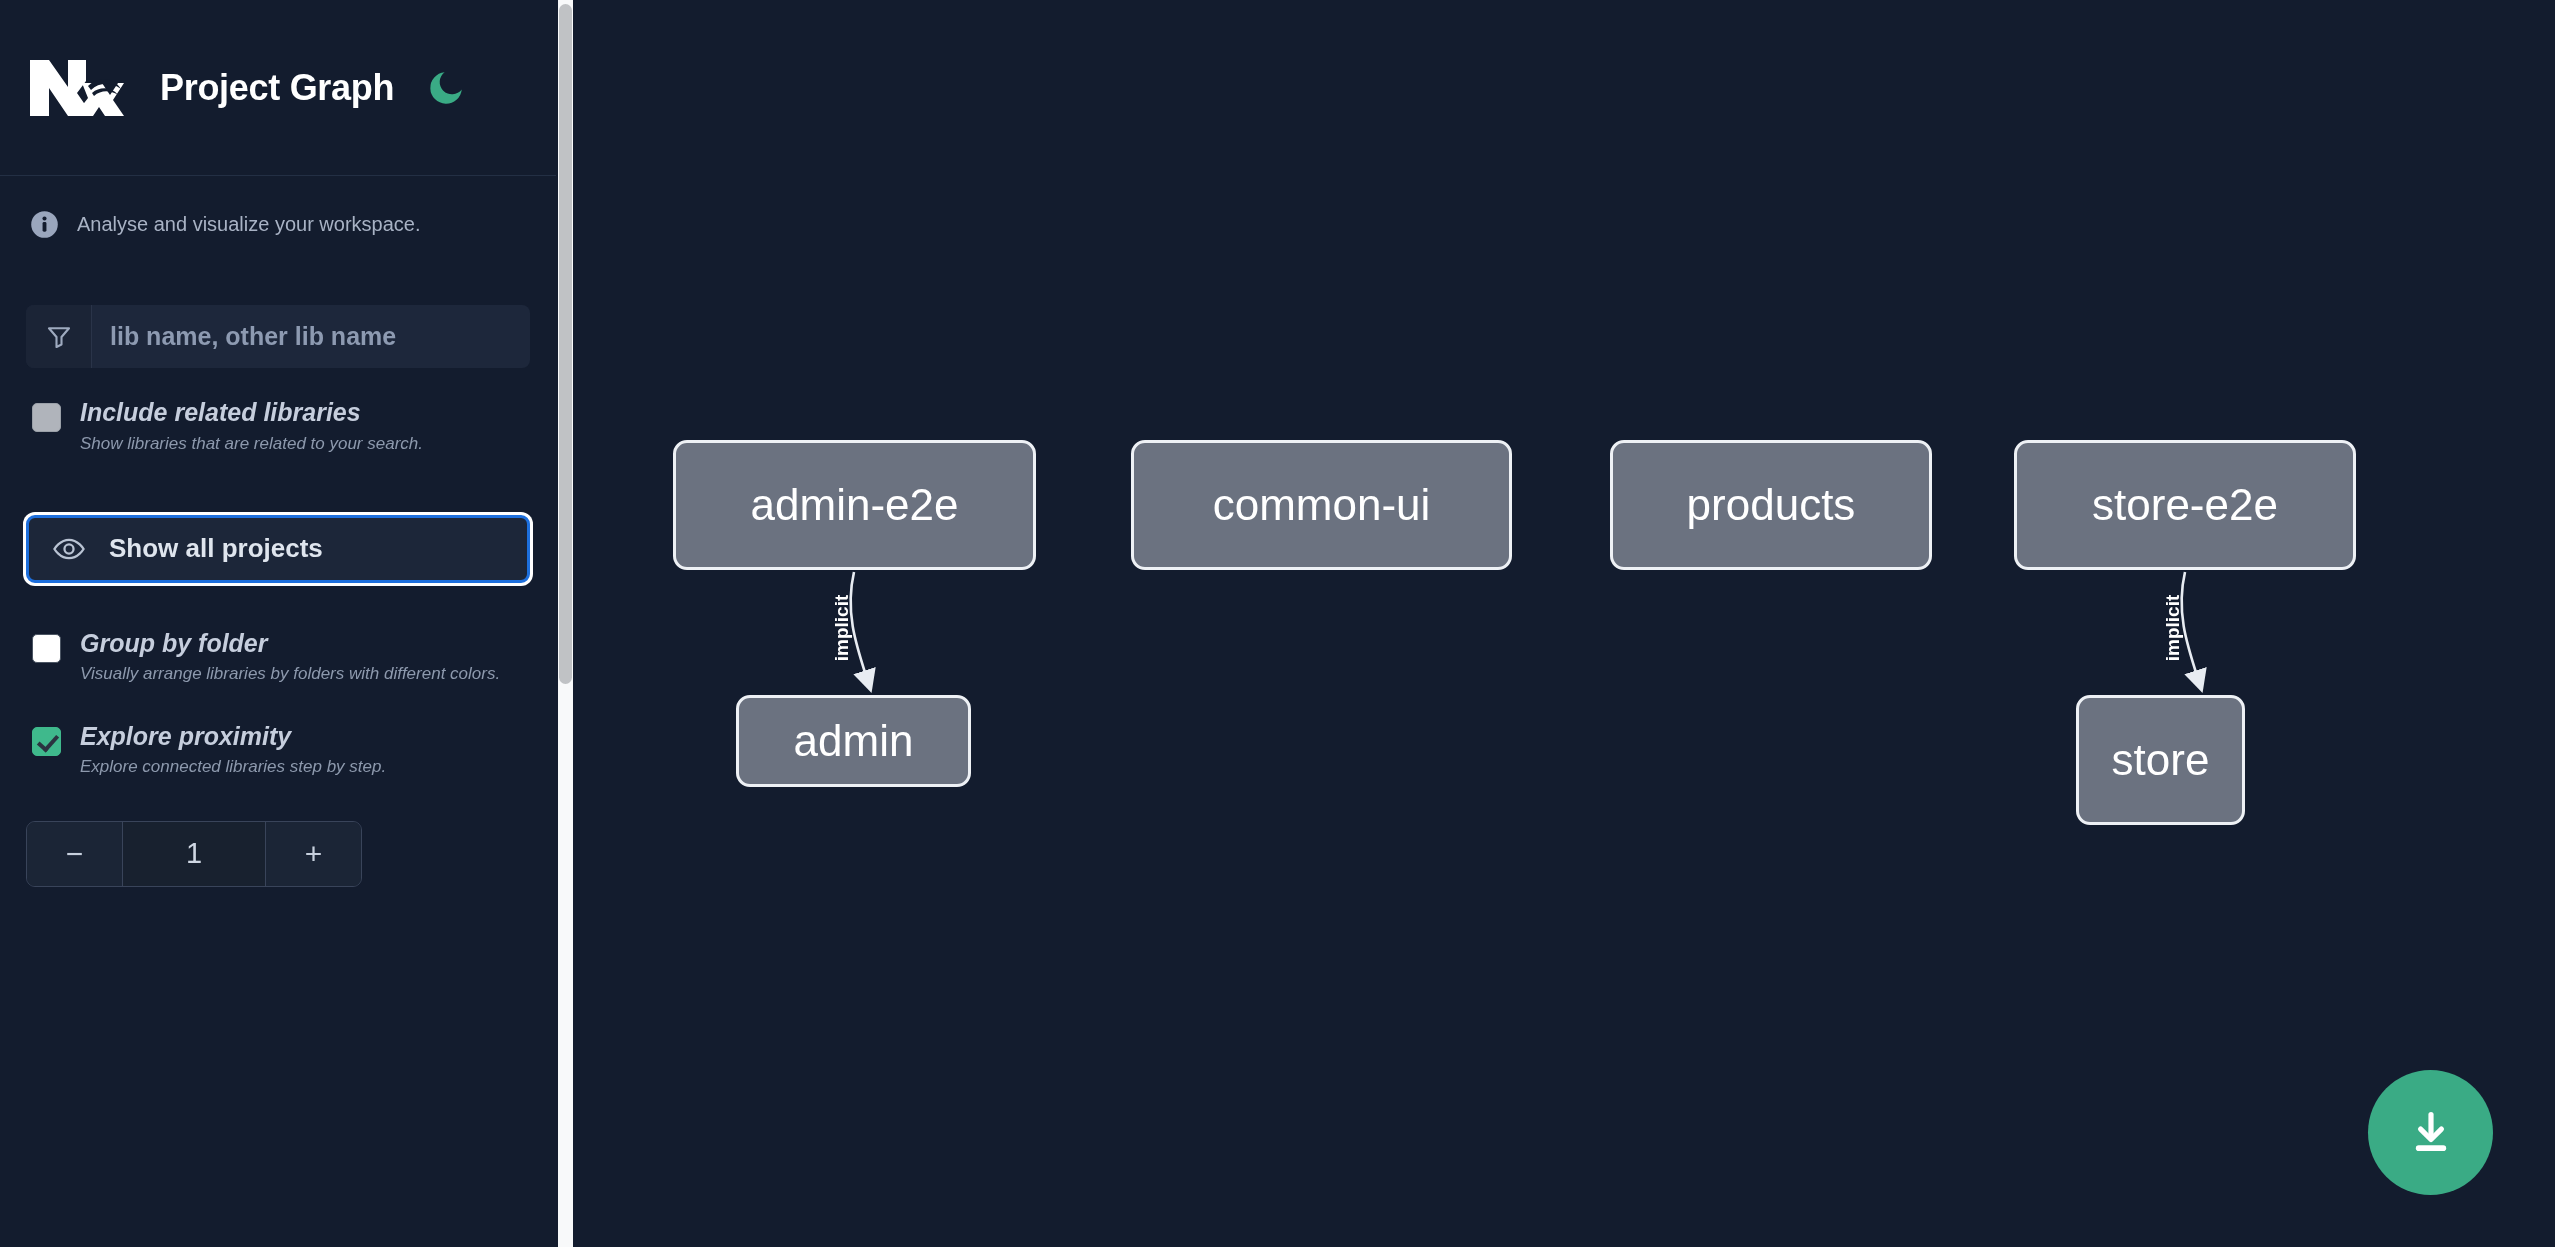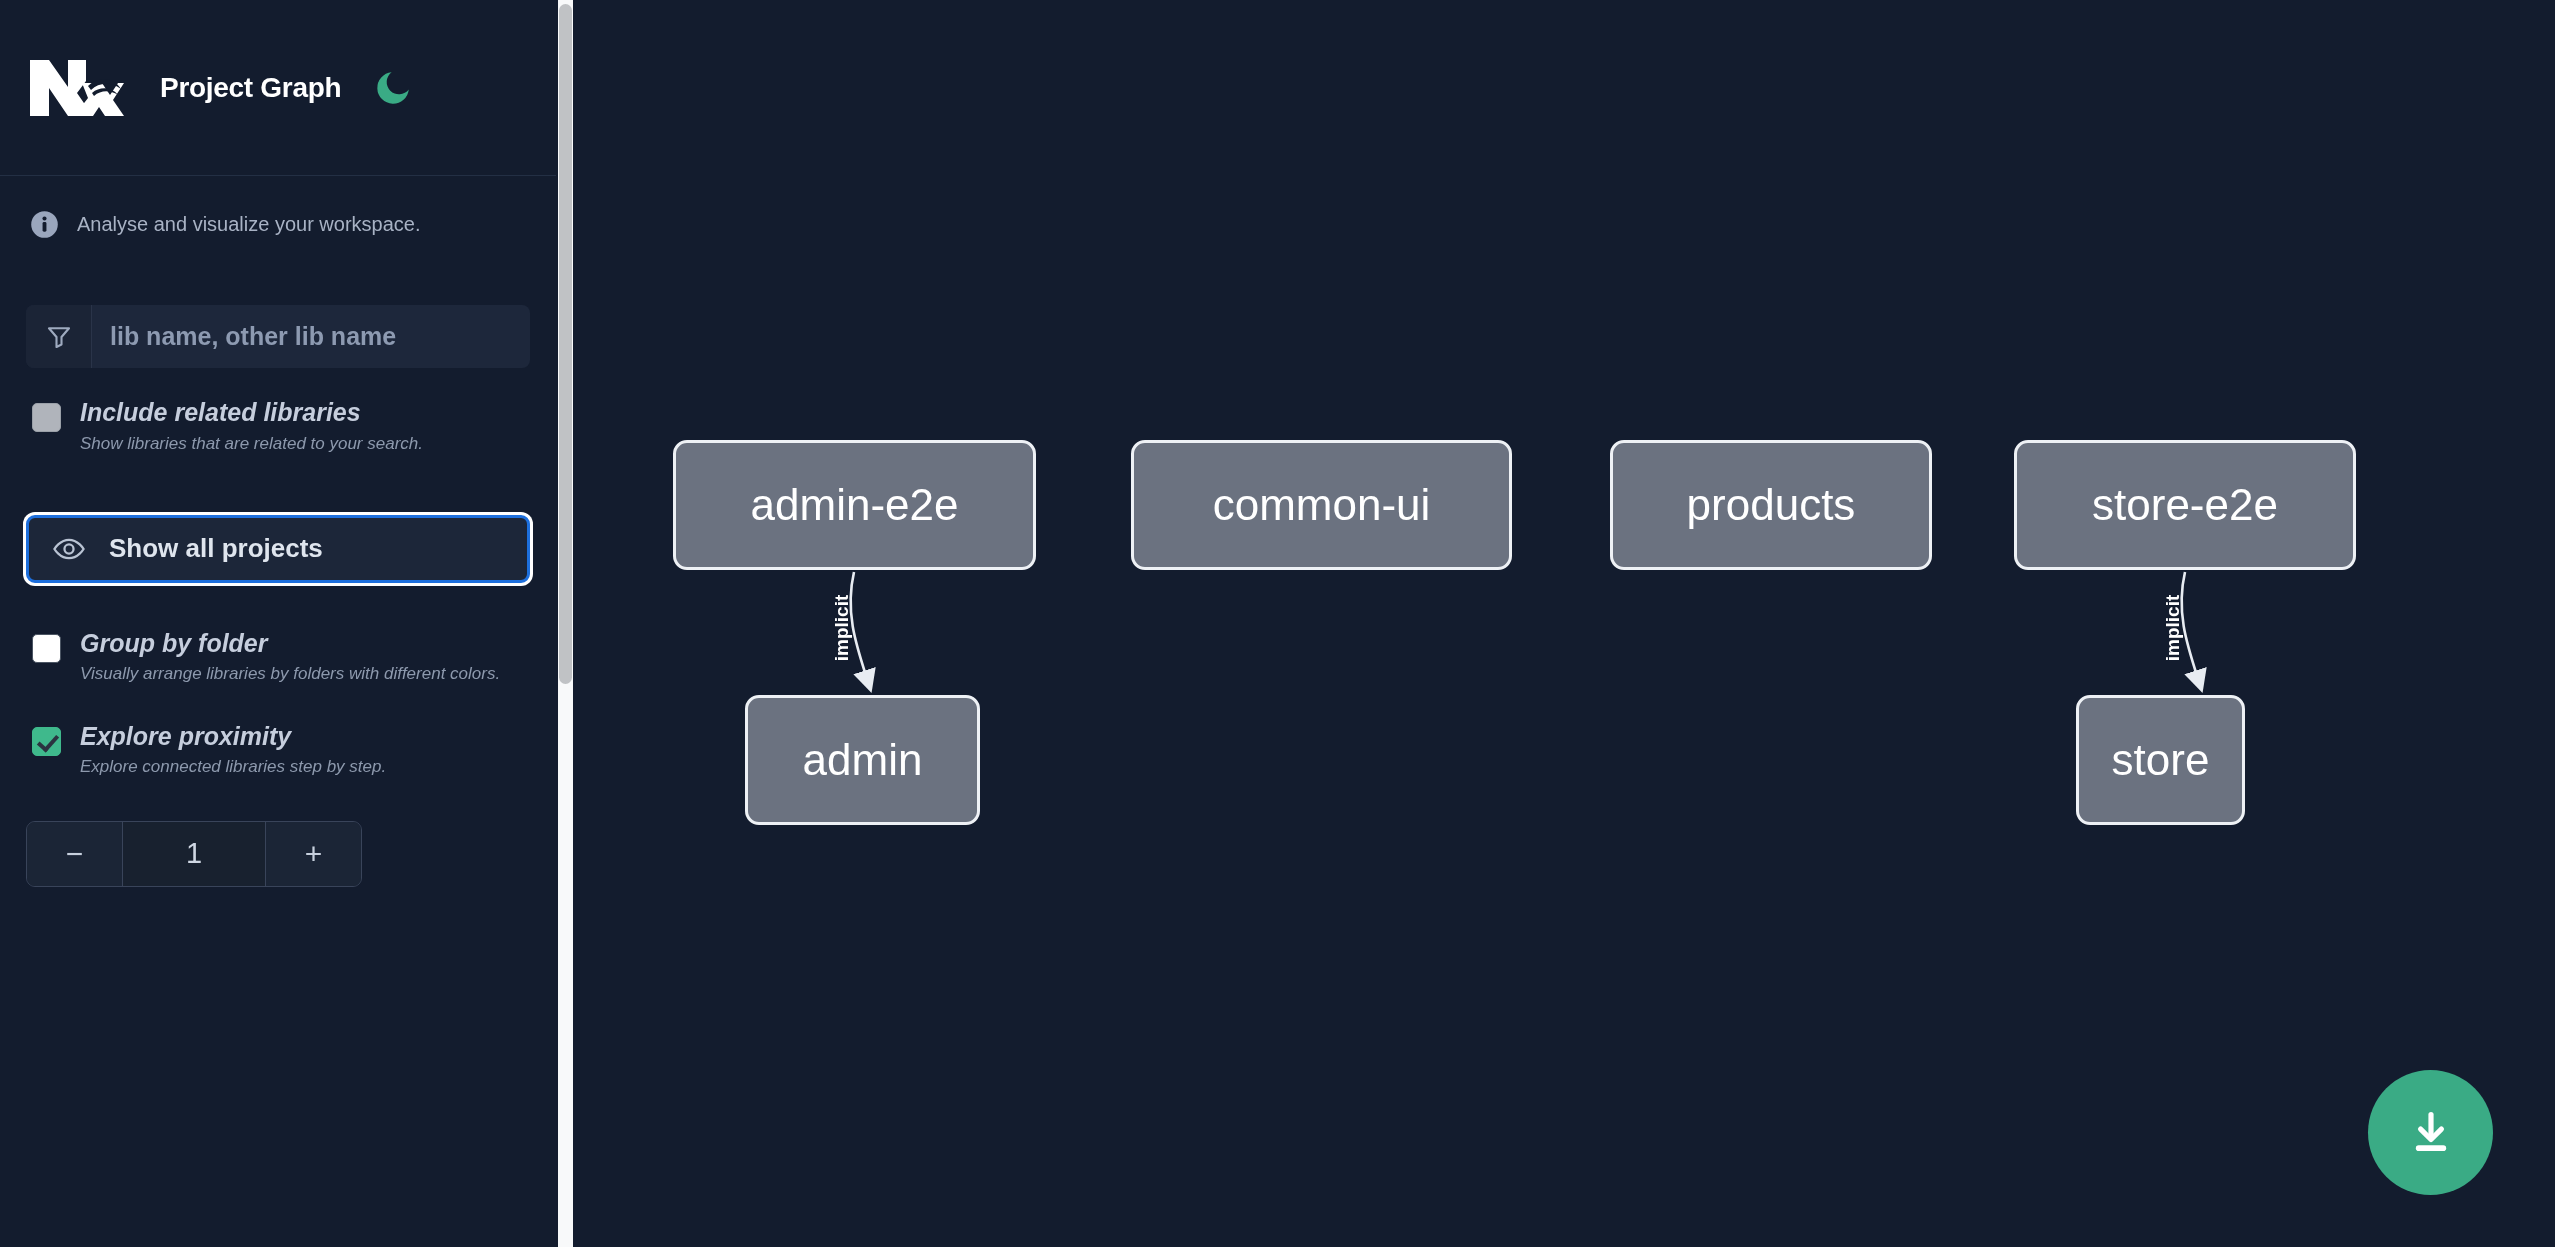--- a/index.html
+++ b/index.html
@@ -20,21 +20,21 @@
   }
   #sidebar-header {
     height: 176px;
     display: flex; align-items: center;
     padding-left: 26px;
     border-bottom: 1px solid #232f44;
   }
   #nx-logo { width: 98px; height: 72px; flex: 0 0 auto; }
   #app-title {
     margin-left: 36px;
-    font-size: 28px; font-weight: 700; color: #ffffff;
+    font-size: 36px; font-weight: 700; color: #ffffff;
     letter-spacing: -0.3px; white-space: nowrap;
   }
   #theme-toggle {
     margin-left: 30px; width: 44px; height: 44px;
     display: flex; align-items: center; justify-content: center;
     cursor: pointer;
   }
 
   #info-row {
     display: flex; align-items: center;
@@ -268,21 +268,21 @@
       <path d="M1612,572 C1602,615 1616,650 1628,688" fill="none" stroke="#e8ecf2" stroke-width="2.6" marker-end="url(#arrow)"></path>
     </svg>
 
     <div class="edge-label" style="left:236px; top:617px;">implicit</div>
     <div class="edge-label" style="left:1567px; top:617px;">implicit</div>
 
     <div class="node" style="left:100px;  top:440px; width:363px; height:130px;">admin-e2e</div>
     <div class="node" style="left:558px;  top:440px; width:381px; height:130px;">common-ui</div>
     <div class="node" style="left:1037px; top:440px; width:322px; height:130px;">products</div>
     <div class="node" style="left:1441px; top:440px; width:342px; height:130px;">store-e2e</div>
-    <div class="node" style="left:172px;  top:695px; width:235px; height:130px;">admin</div>
+    <div class="node" style="left:163px;  top:695px; width:235px; height:92px;">admin</div>
     <div class="node" style="left:1503px; top:695px; width:169px; height:130px;">store</div>
 
     <button id="download-fab">
       <svg width="52" height="52" viewBox="0 0 24 24">
         <path d="M12 3.5v10.5" stroke="#ffffff" stroke-width="2.4" stroke-linecap="round" fill="none"></path>
         <path d="M7.2 10.2L12 15l4.8-4.8" stroke="#ffffff" stroke-width="2.4" stroke-linecap="round" stroke-linejoin="round" fill="none"></path>
         <path d="M6.3 19h11.4" stroke="#ffffff" stroke-width="2.6" stroke-linecap="round" fill="none"></path>
       </svg>
     </button>
   </main>

